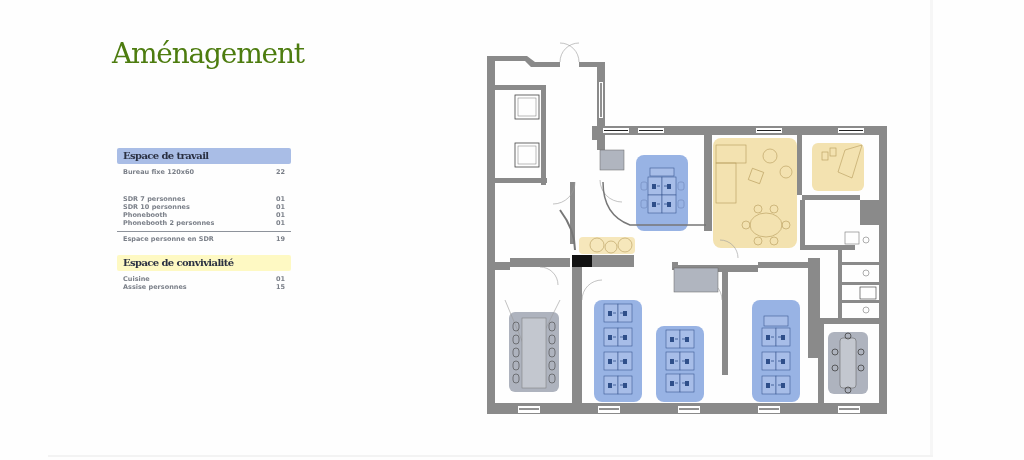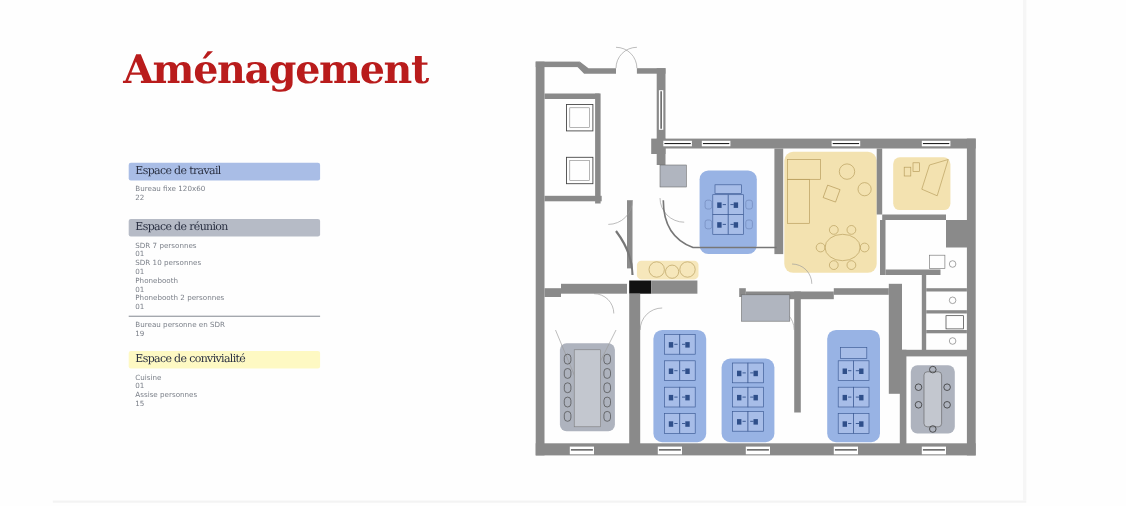--- a/index.html
+++ b/index.html
@@ -1,23 +1,23 @@
 <!DOCTYPE html>
 <html><head>
 <meta charset="utf-8">
 <style>
   html, body { margin:0; padding:0; }
   body { width:1024px; height:460px; background:#ffffff; position:relative; overflow:hidden; font-family:"Liberation Sans", sans-serif; }
   .page { position:absolute; left:0; top:0; width:1024px; height:460px; background:#fefefe; }
   .page-edge { position:absolute; left:930px; top:0; width:3px; height:455px; background:#f6f6f6; }
   .page-bottom { position:absolute; left:48px; top:455px; width:885px; height:2px; background:#f3f3f3; }
-  .title { position:absolute; left:112px; top:18px; font-family:"DejaVu Serif", serif; font-size:36px; color:#b91c1c; letter-spacing:-1.2px; font-weight:bold; }
-  .legend { position:absolute; left:117px; top:148px; width:174px; font-family:"DejaVu Sans", sans-serif; }
+  .title { position:absolute; left:112px; top:18px; font-family:"DejaVu Serif", serif; font-size:28px; color:#4d7c0f; letter-spacing:-1.2px; font-weight:normal; }
+  .legend { position:absolute; left:117px; top:148px; width:174px; font-family:"DejaVu Sans", sans-serif;font-weight:bold; }
   .cat { height:16px; border-radius:2px; padding-left:6px; font-family:"DejaVu Serif", serif; font-size:10px; line-height:16px; color:#2a3042; letter-spacing:-0.6px; }
-  .row { display:flex; justify-content:space-between; font-size:6.5px; color:#7a7f88; line-height:8px; padding:0 6px 0 6px;flex-direction:column; }
+  .row { display:flex; justify-content:space-between; font-size:6.5px; color:#7a7f88; line-height:8px; padding:0 6px 0 6px; }
   .rows { padding-top:4px; }
   .sep { height:1px; background:#8e939b; margin:4px 0 3px 0; }
   .gap { height:15px; }
   svg.plan { position:absolute; left:0; top:0; }
 </style>
 </head>
 <body>
 
 <div class="page"></div>
 <div class="page-edge"></div>
@@ -27,41 +27,40 @@
 
 <div class="legend">
   <div class="cat" style="background:#a9bde6">Espace de travail</div>
   <div class="rows">
     <div class="row">
       <span>Bureau fixe 120x60</span>
       <span>22</span>
     </div>
   </div>
   <div class="gap"></div>
-  <div class="cat" style="background:#b6bbc6">Espace de réunion</div>
   <div class="rows">
     <div class="row">
       <span>SDR 7 personnes</span>
       <span>01</span>
     </div>
     <div class="row">
       <span>SDR 10 personnes</span>
       <span>01</span>
     </div>
     <div class="row">
       <span>Phonebooth</span>
       <span>01</span>
     </div>
     <div class="row">
       <span>Phonebooth 2 personnes</span>
       <span>01</span>
     </div>
     <div class="sep"></div>
     <div class="row">
-      <span>Bureau personne en SDR</span>
+      <span>Espace personne en SDR</span>
       <span>19</span>
     </div>
   </div>
   <div class="gap" style="height:12px"></div>
   <div class="cat" style="background:#fef9c3">Espace de convivialité</div>
   <div class="rows">
     <div class="row">
       <span>Cuisine</span>
       <span>01</span>
     </div>

